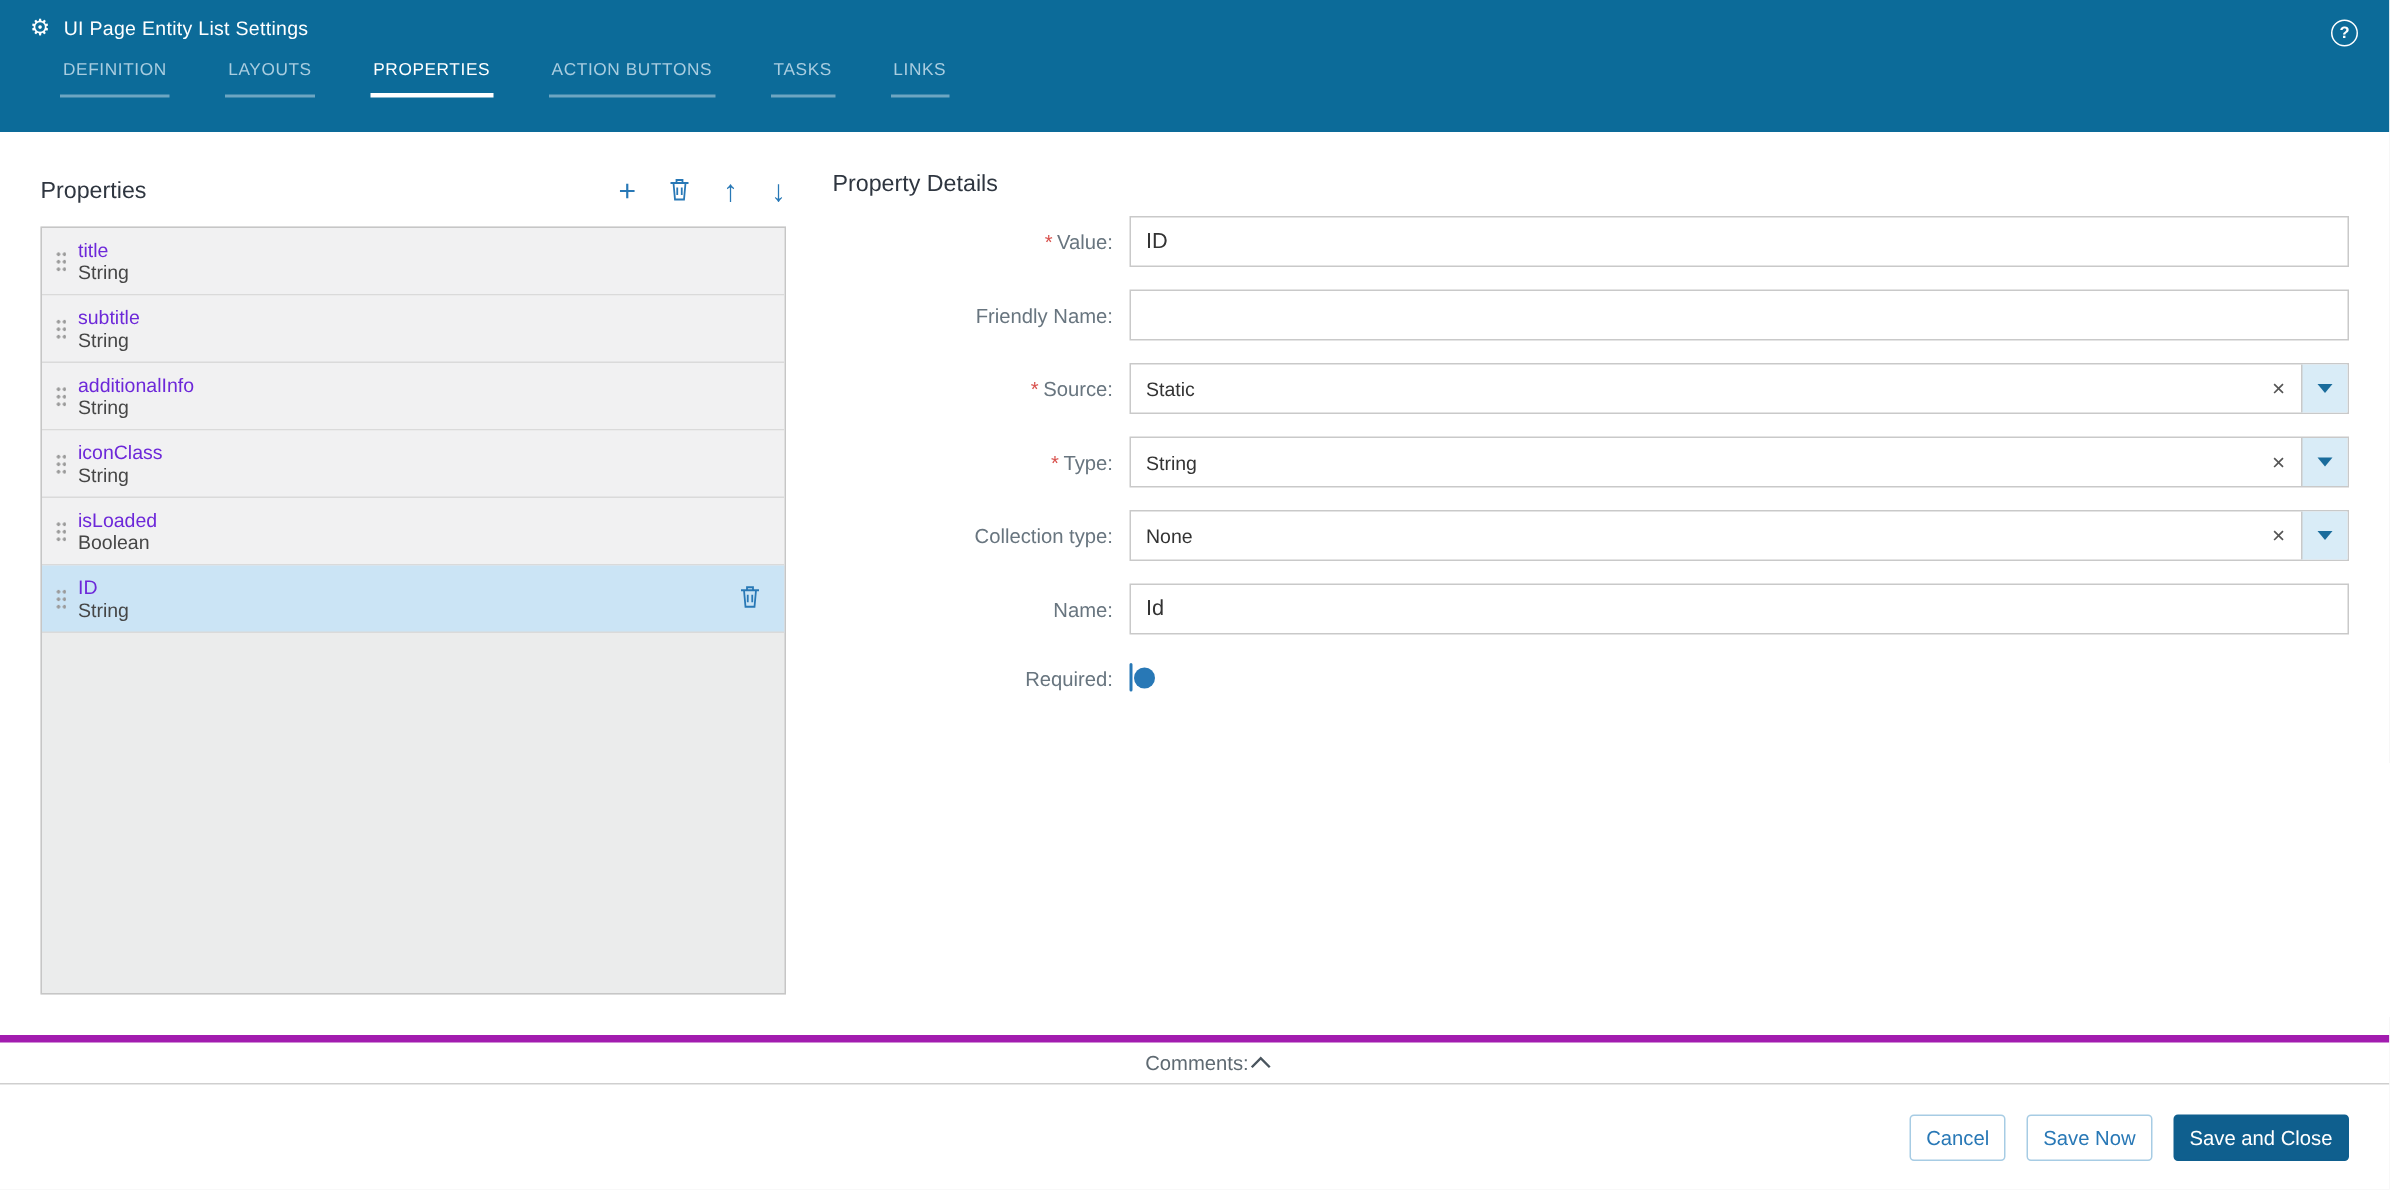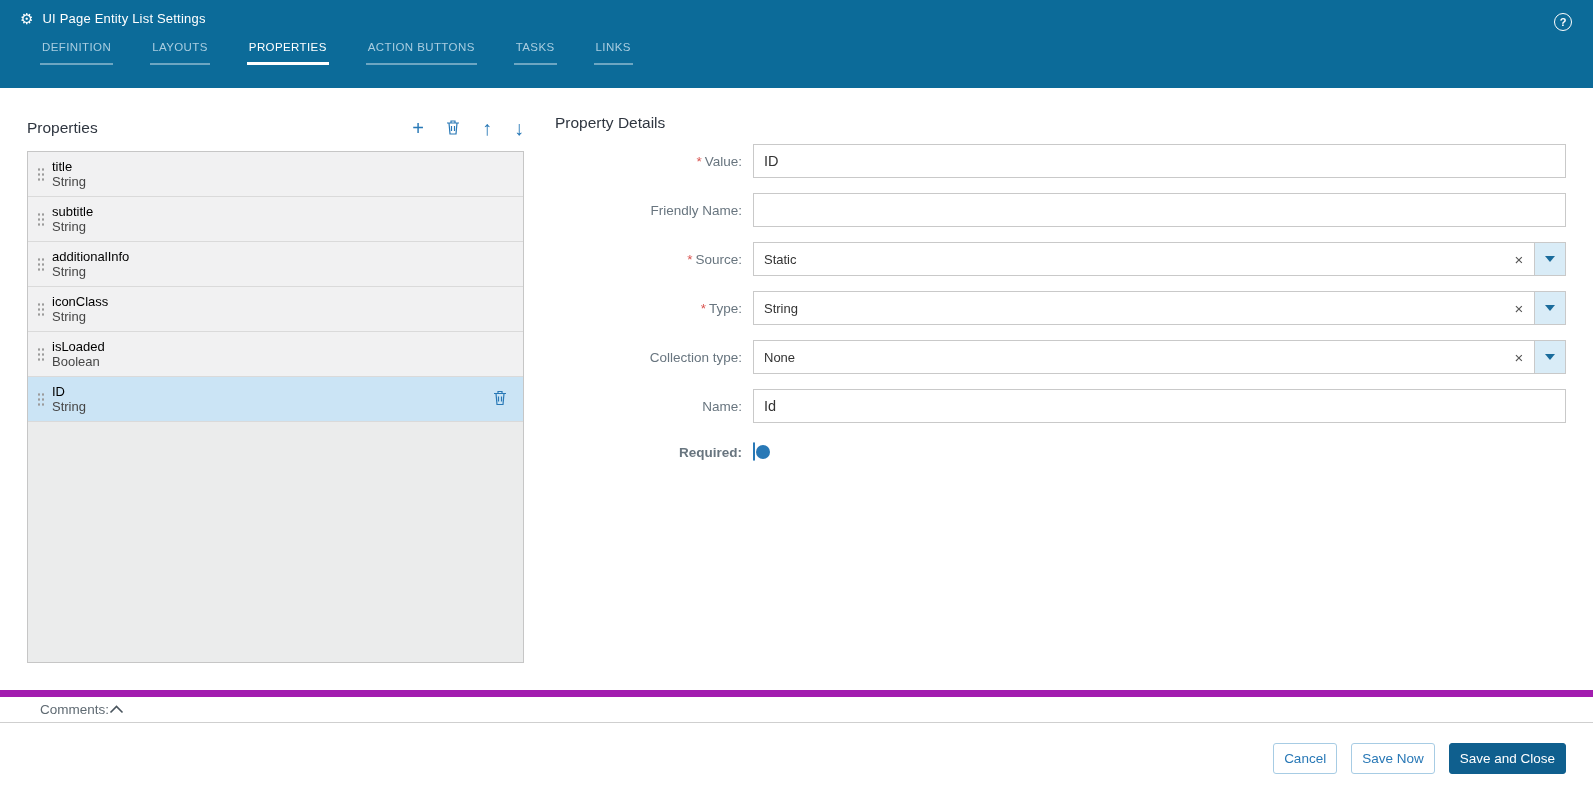--- a/index.html
+++ b/index.html
@@ -31,21 +31,21 @@
   .tools { display:flex; align-items:center; gap:22px; }
   .tool { cursor:pointer; color:#2878b6; background:none; border:none; font-size:20px; line-height:1;
     padding:0; font-family:inherit; display:flex; align-items:center; }
   .plist { margin-top:9px; height:512px; border:1px solid #c6c6c6; background:#ebecec; overflow:hidden; }
   .prow { position:relative; height:45px; background:#f1f1f2; border-bottom:1px solid #dadada;
     display:flex; align-items:center; padding:0 10px 0 9px; cursor:pointer; }
   .prow.selected { background:#cbe4f5; }
   .dots { width:7px; height:15px; margin-right:8px; flex:none;
     background-image:radial-gradient(circle, #9b9b9b 1px, transparent 1.3px); background-size:4px 5px; }
   .ptext { display:flex; flex-direction:column; line-height:15.5px; }
-  .pname { font-size:13px; color:#000000; }
+  .pname { font-size:13px; color:#6d28d9; }
   .ptype { font-size:13px; color:#464646; }
   .row-trash { position:absolute; right:16px; top:50%; transform:translateY(-50%); color:#2878b6;
     background:none; border:none; cursor:pointer; padding:0; }
 
   
   .right-panel { flex:1; min-width:0; }
   .form { margin-top:12px; }
   .form-row { display:flex; align-items:center; margin-bottom:15px; }
   .flabel { width:198px; flex:none; text-align:right; padding-right:11px; font-size:13.5px; color:#68757f; }
   .req { color:#d9534f; margin-right:3px; }
@@ -53,29 +53,29 @@
   .text-input { width:100%; height:34px; border:1px solid #c9c9c9; background:#fff; padding:0 10px;
     font-size:14.5px; color:#333; font-family:inherit; border-radius:0; }
   .combo { display:flex; align-items:stretch; height:34px; border:1px solid #c9c9c9; background:#fff; }
   .combo-value { flex:1; display:flex; align-items:center; padding:0 10px; font-size:13px; color:#333; }
   .clear-btn { width:30px; flex:none; background:none; border:none; color:#555; font-size:15px;
     cursor:pointer; font-family:inherit; padding:0; }
   .caret-btn { width:31px; flex:none; background:#d9ecf7; border:none; border-left:1px solid #c9c9c9;
     cursor:pointer; display:flex; align-items:center; justify-content:center; }
   .caret { width:0; height:0; border-left:5px solid transparent; border-right:5px solid transparent;
     border-top:6px solid #1a6c9c; }
-  .toggle-row { margin-top:20px;font-weight:bold; }
+  .toggle-row { margin-top:20px; }
   .toggle { width:38px; height:20px; border:1px solid #2878b6; border-radius:11px; position:relative;
     background:#fff; cursor:pointer; }
   .knob { position:absolute; left:2px; top:2px; width:14px; height:14px; border-radius:50%; background:#2878b6; }
 
   
   .bottom { position:absolute; left:0; right:0; bottom:0; height:103px; background:#fff; }
-  .comments-bar { height:33px; border-top:7px solid #a21caf; border-bottom:1px solid #cfcfcf;
-    display:flex; align-items:center; justify-content:flex-start; padding:0 22px 0 40px; }
+  .comments-bar { height:33px; border-top:5px solid #a21caf; border-bottom:1px solid #cfcfcf;
+    display:flex; align-items:center; justify-content:center; padding:0 22px 0 40px; }
   .comments-label { font-size:13.5px; color:#5f6a72; }
   .chevron-btn { background:none; border:none; cursor:pointer; padding:0; color:#4a555e;
     display:flex; align-items:center; }
   .footer { height:70px; display:flex; align-items:center; justify-content:flex-end; gap:14px;
     padding-right:27px; }
   .btn { height:31px; border-radius:3px; font-size:13.5px; padding:0 10px; cursor:pointer;
     font-family:inherit; }
   .btn.secondary { background:#fff; border:1px solid #a7cce4; color:#2878b6; }
   .btn.primary { background:#0f5f8e; border:1px solid #0f5f8e; color:#fff; }
 </style>

